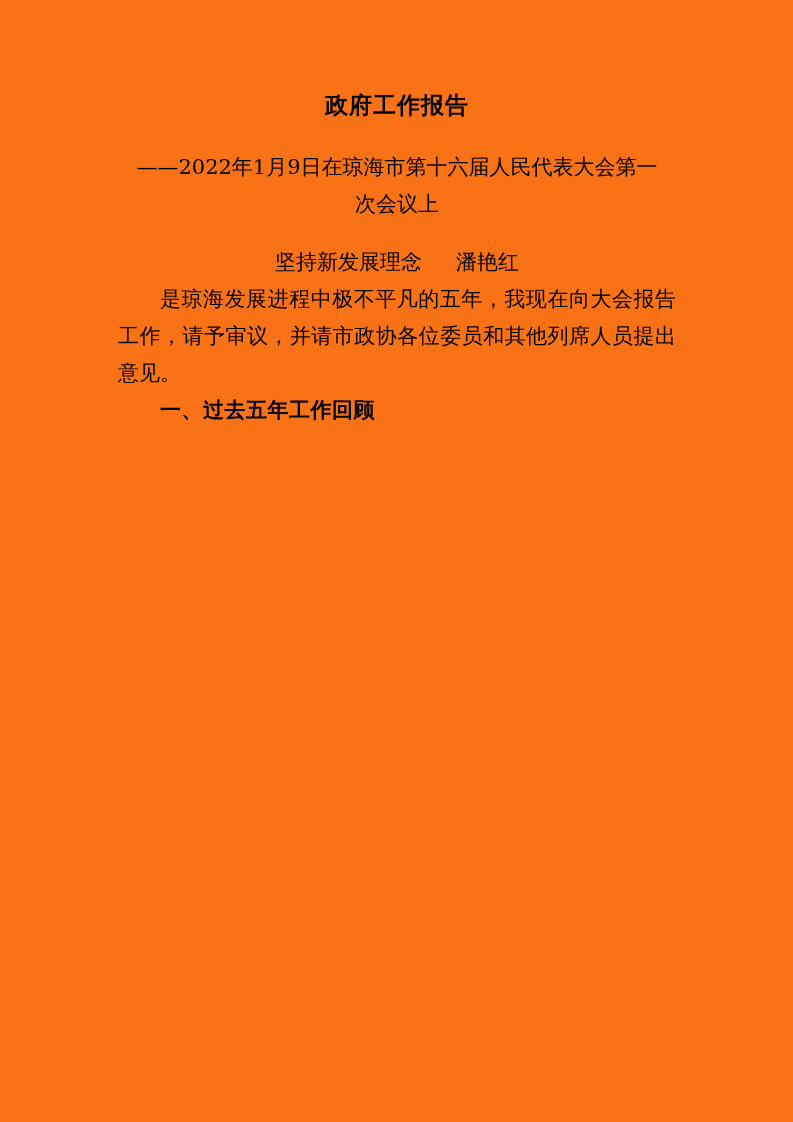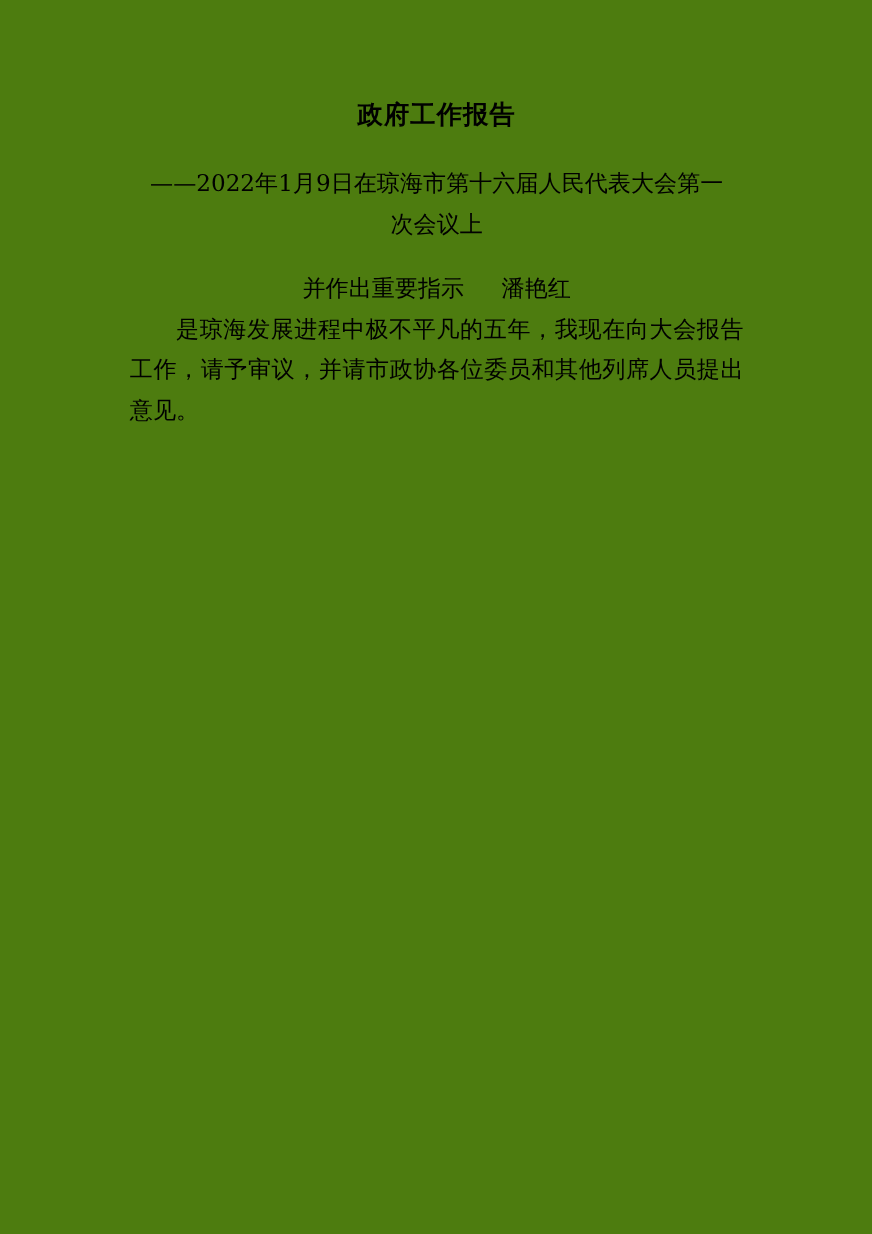--- a/index.html
+++ b/index.html
@@ -9,21 +9,21 @@
   }
   body {
     font-family: "DejaVu Serif", "Liberation Serif", serif;
     color: #000000;
     -webkit-font-smoothing: antialiased;
   }
   .page {
     position: relative;
     width: 793px;
     height: 1122px;
-    background: #4d7c0f;
+    background: #f97316;
     overflow: hidden;
     box-sizing: border-box;
   }
   .content {
     position: absolute;
     left: 118px;
     top: 0;
     width: 558px;
   }
   
@@ -88,23 +88,24 @@
 <body>
 
 <div class="page">
   <div class="content">
 
     <h1 class="doc-title">政府工作报告</h1>
 
     <div class="subtitle">——2022年1月9日在琼海市第十六届人民代表大会第一次会议上</div>
 
     <div class="byline">
-      <span>并作出重要指示</span><span class="gap"></span><span>潘艳红</span>
+      <span>坚持新发展理念</span><span class="gap"></span><span>潘艳红</span>
     </div>
 
 
     <p class="body-para">是琼海发展进程中极不平凡的五年，我现在向大会报告工作，请予审议，并请市政协各位委员和其他列席人员提出意见。</p>
 
+    <h2 class="section-heading">一、过去五年工作回顾</h2>
 
 
 
   </div>
 </div>
 
 </body></html>

